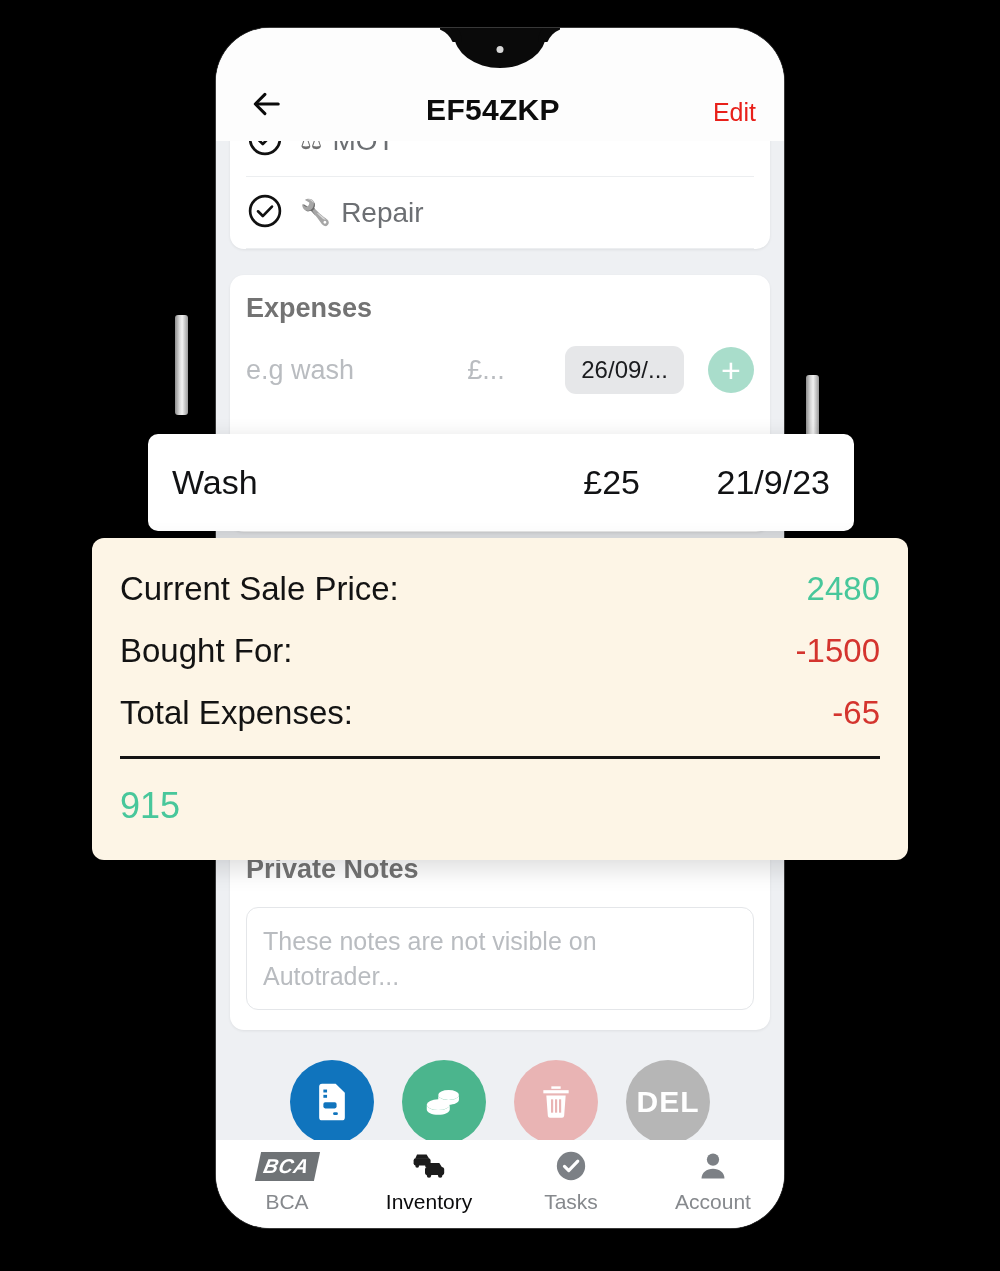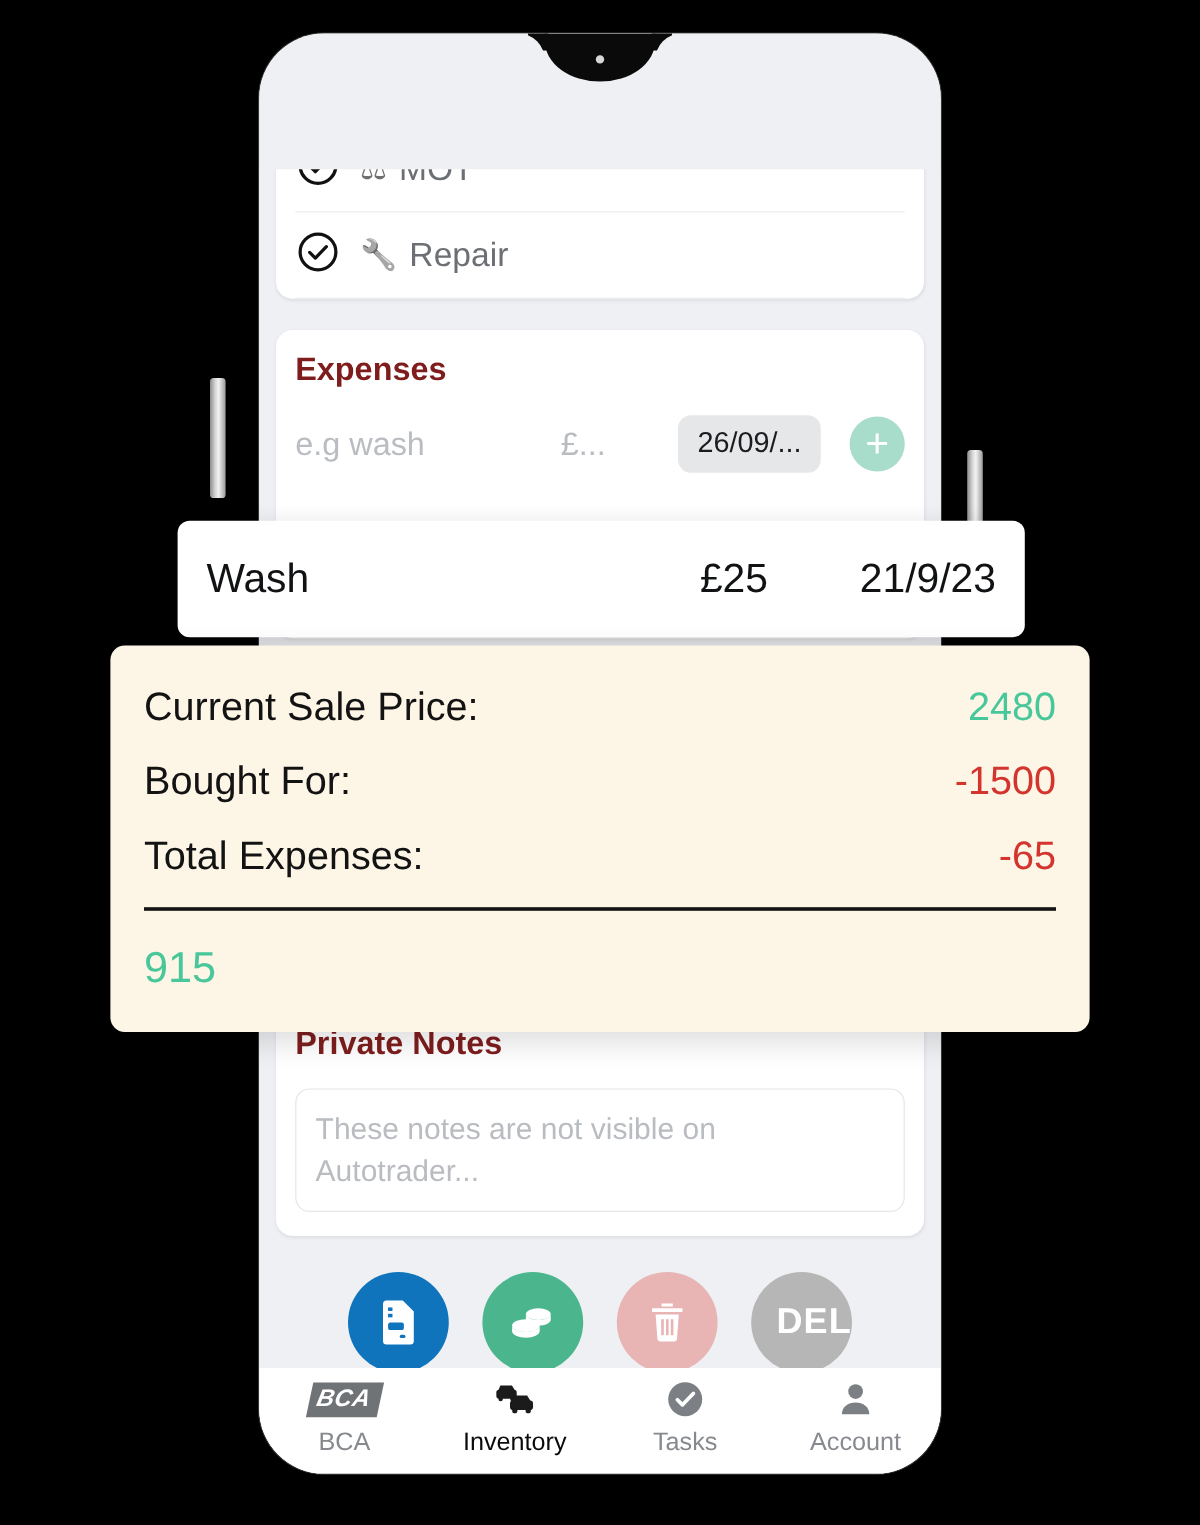--- a/index.html
+++ b/index.html
@@ -161,21 +161,21 @@
     align-items: center;
     gap: 10px;
   }
   .glyph { font-size: 25px; filter: grayscale(1); }
 
   
   .expenses { margin-top: 26px; padding: 18px 16px 12px 16px; }
   .section-title {
     font-size: 27px;
     font-weight: 600;
-    color: #7f1d1d;
+    color: #737373;
     margin-bottom: 22px;
   }
   .expense-input-row {
     display: flex;
     align-items: center;
     gap: 24px;
     padding-bottom: 14px;
   }
   .exp-name-ph {
     flex: 1;
@@ -237,21 +237,21 @@
   }
   .action-btn {
     width: 84px; height: 84px;
     border-radius: 50%;
     display: flex; align-items: center; justify-content: center;
     cursor: pointer;
   }
   .act-invoice { background: #1074bd; }
   .act-sold    { background: #4bb58d; }
   .act-trash   { background: #e9b4b4; }
-  .act-del     { background: #b6b6b6; color: #ffffff; font-size: 30px; font-weight: 700; letter-spacing: 1px; justify-content: flex-end; }
+  .act-del     { background: #b6b6b6; color: #ffffff; font-size: 30px; font-weight: 700; letter-spacing: 1px; }
 
   
   .tabbar {
     position: absolute;
     left: 0; bottom: 0;
     width: 100%;
     height: 88px;
     background: #ffffff;
     display: flex;
     align-items: flex-start;
@@ -422,20 +422,30 @@
               <rect x="13.8" y="10.4" width="1.3" height="8" fill="#e9b4b4"></rect>
             </svg>
           </div>
           <div class="action-btn act-del">
             <span>DEL</span>
           </div>
         </div>
 
       </div>
 
+      <div class="navbar">
+        <div class="nav-back">
+          <svg width="36" height="36" viewBox="0 0 24 24" fill="none" stroke="#0b0b0b" stroke-width="2" stroke-linecap="round" stroke-linejoin="round">
+            <path d="M19.5 12H4.8"></path>
+            <path d="M10.6 5.6 4.2 12l6.4 6.4"></path>
+          </svg>
+        </div>
+        <div class="nav-title">EF54ZKP</div>
+        <div class="nav-edit">Edit</div>
+      </div>
 
       <div class="tabbar">
         <div class="tab">
           <div class="tab-icon">
             <span class="bca-logo">BCA</span>
           </div>
           <div class="tab-label">BCA</div>
         </div>
         <div class="tab active">
           <div class="tab-icon">

